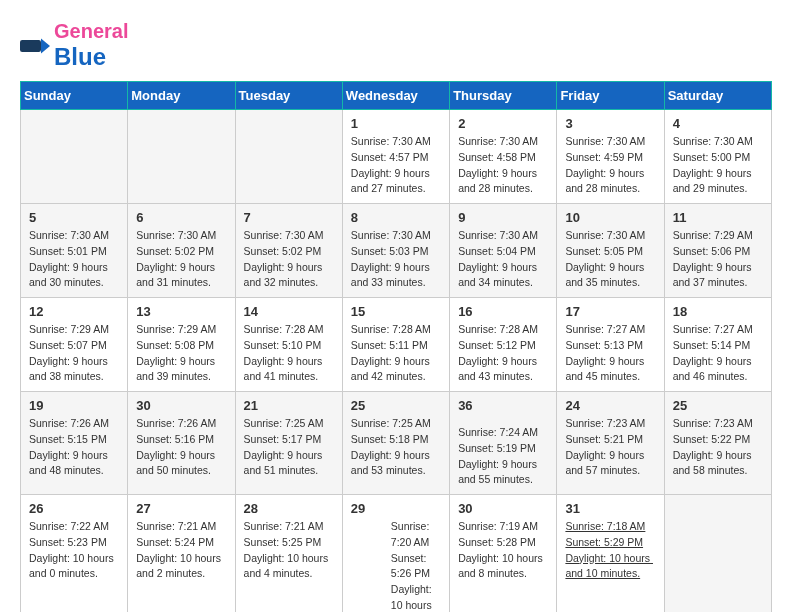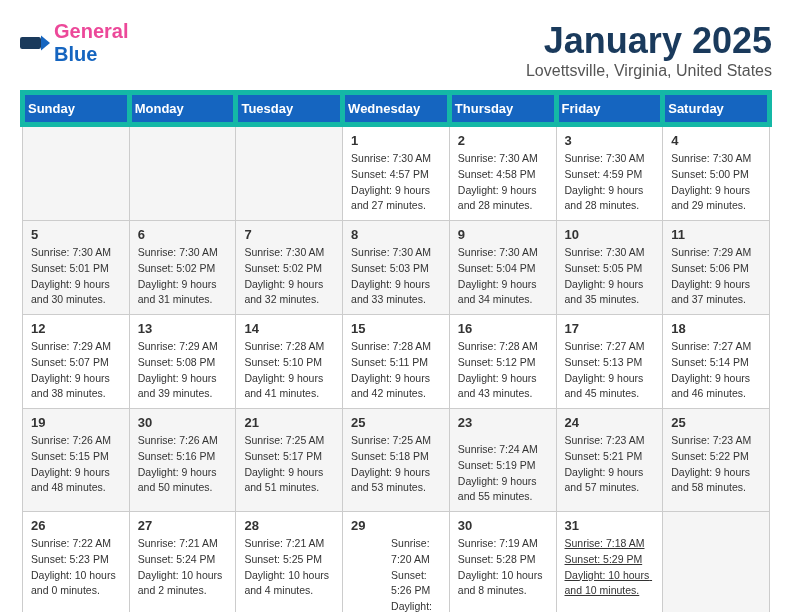--- a/index.html
+++ b/index.html
@@ -47,21 +47,21 @@
       border-collapse: collapse;
       table-layout: fixed;
     }
     .calendar-table th {
       background-color: #1565c0;
       color: #fff;
       text-align: left;
       padding: 6px 3px;
       font-size: 13px;
       font-weight: bold;
-      border: 5px solid #14b8a6;
+      border: 1px solid #14b8a6;
     }
     .calendar-table td {
       border: 1px solid #ccc;
       vertical-align: top;
       padding: 6px 8px;
       font-size: 11px;
       color: #333;
       height: 85px;
       background: #fff;
     }
@@ -88,27 +88,23 @@
 
 <div class="header-section">
   <div class="logo">
     <div class="logo-wrapper">
       <svg class="logo-icon" viewBox="0 0 40 24" xmlns="http://www.w3.org/2000/svg">
         <rect x="0" y="4" width="28" height="16" rx="3" fill="#1a3a5c"></rect>
         <polygon points="28,2 40,12 28,22" fill="#1565c0"></polygon>
       </svg>
       <div>
         <span style="font-size:20px;font-weight:bold;color:#ec4899;">General</span><br>
-        <span style="font-size:20px;font-weight:bold;color:#1565c0;">Blue</span>
+        <span style="font-size:24px;font-weight:bold;color:#1565c0;">Blue</span>
       </div>
     </div>
-  </div>
-  <div class="title-section">
-    <div class="calendar-title">January 2025</div>
-    <div class="calendar-subtitle">Lovettsville, Virginia, United States</div>
   </div>
 </div>
 
 <table class="calendar-table">
   <thead>
     <tr>
     <th>Sunday</th>
         <th>Monday</th>
         <th>Tuesday</th>
         <th>Wednesday</th>
@@ -254,21 +250,21 @@
 Sunset: 5:17 PM
 Daylight: 9 hours and 51 minutes.</div>
         </td>
         <td>
           <div class="day-number">25</div>
           <div class="day-info" style="white-space: pre-wrap;">Sunrise: 7:25 AM
 Sunset: 5:18 PM
 Daylight: 9 hours and 53 minutes.</div>
         </td>
         <td>
-          <div class="day-number">23</div>
+          <div class="day-number">36</div>
           <div class="day-info" style="white-space: pre-wrap; margin-top: 12px;">Sunrise: 7:24 AM
 Sunset: 5:19 PM
 Daylight: 9 hours and 55 minutes.</div>
         </td>
         <td>
           <div class="day-number">24</div>
           <div class="day-info" style="white-space: pre-wrap;">Sunrise: 7:23 AM
 Sunset: 5:21 PM
 Daylight: 9 hours and 57 minutes.</div>
         </td>

